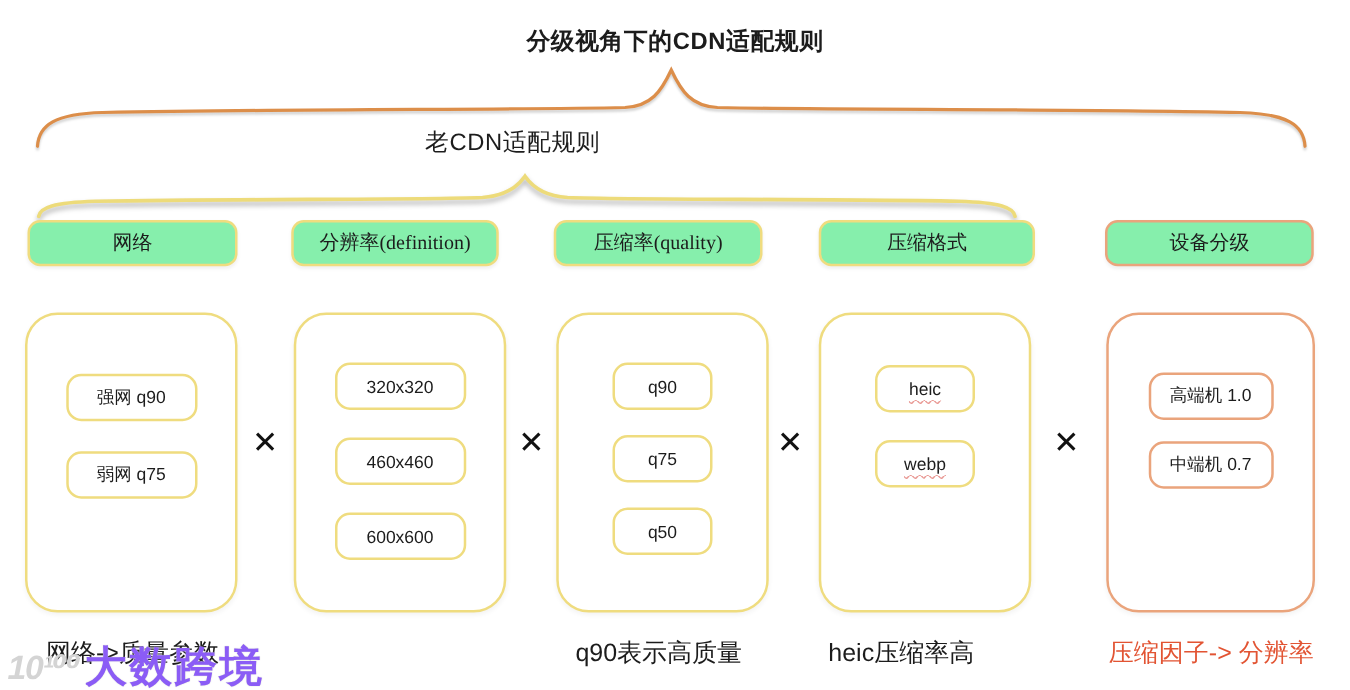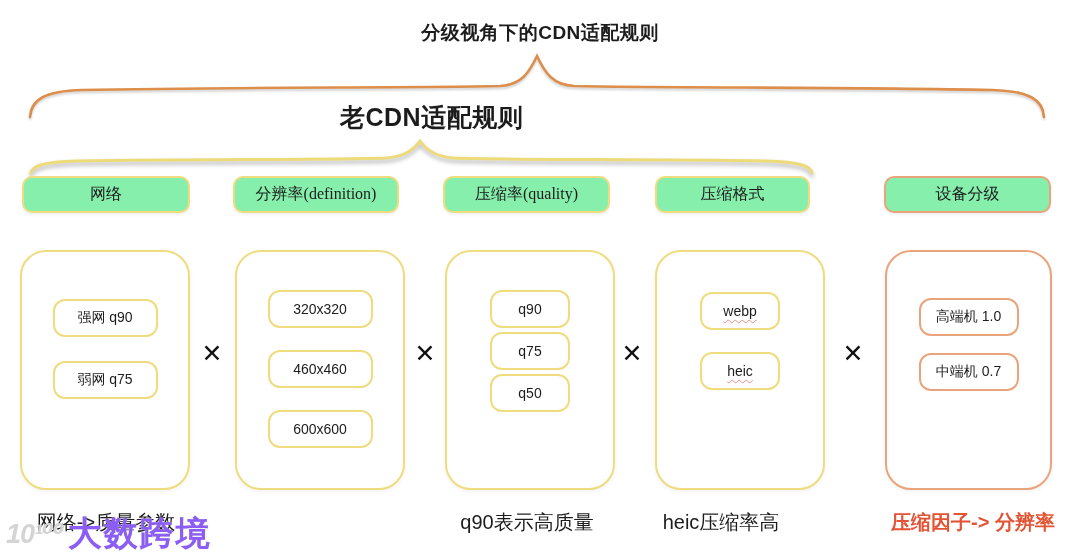--- a/index.html
+++ b/index.html
@@ -6,21 +6,21 @@
   .stage{
     position:relative;width:1080px;height:552px;background:#ffffff;overflow:hidden;
     font-family:"Liberation Sans","DejaVu Sans",sans-serif;color:#1c1c1c;
   }
   .title{
     position:absolute;top:20px;left:0;width:1080px;text-align:center;
     font-size:19px;font-weight:bold;letter-spacing:0.5px;
   }
   .subtitle{
     position:absolute;top:101px;left:340px;
-    font-size:25px;font-weight:bold;letter-spacing:0.5px;
+    font-size:19px;font-weight:normal;letter-spacing:0.5px;
   }
   svg.braces{position:absolute;left:0;top:0;width:1080px;height:552px;pointer-events:none;}
   .brace-orange{fill:none;stroke:#dc8e4a;stroke-width:2.6;stroke-linecap:round;
     filter:drop-shadow(0 2px 1px rgba(0,0,0,0.18));}
   .brace-yellow{fill:none;stroke:#eddb7a;stroke-width:3;stroke-linecap:round;
     filter:drop-shadow(0 3px 2px rgba(0,0,0,0.30));}
   .hdr{
     position:absolute;top:176px;height:37px;border-radius:10px;
     border:2.5px solid #efdc7f;background:#86efac;display:flex;align-items:center;justify-content:center;
     font-family:"Liberation Serif","DejaVu Serif",serif;font-size:16px;
@@ -37,41 +37,41 @@
   .item{
     border:2.5px solid #efdc7f;border-radius:12px;background:#fff;box-sizing:border-box;
     height:38px;display:flex;align-items:center;justify-content:center;
     font-size:14px;flex:0 0 auto;
   }
   .bigbox.orange .item{border-color:#eaa47c;}
   
   .c1{left:20px;width:170px;}   .c1.hdr{left:22px;width:168px;}
   .c2{left:235px;width:170px;}  .c2.hdr{left:233px;width:166px;}
   .c3{left:445px;width:170px;}  .c3.hdr{left:443px;width:167px;}
-  .c4{left:655px;width:170px;}  .c4.hdr{left:655px;width:155px;}
+  .c4{left:655px;width:170px;}  .c4.hdr{left:655px;width:173px;}
   .c5{left:885px;width:167px;}  .c5.hdr{left:884px;width:167px;}
   .bigbox.c1{padding-top:47px;gap:24px;} .bigbox.c1 .item{width:105px;}
   .bigbox.c2{padding-top:38px;gap:22px;} .bigbox.c2 .item{width:105px;}
-  .bigbox.c3{padding-top:38px;gap:4px;} .bigbox.c3 .item{width:80px;}
+  .bigbox.c3{padding-top:38px;gap:20px;} .bigbox.c3 .item{width:80px;}
   .bigbox.c4{padding-top:40px;gap:22px;} .bigbox.c4 .item{width:80px;}
   .bigbox.c5{padding-top:46px;gap:17px;} .bigbox.c5 .item{width:100px;}
   .squiggle{text-decoration:underline wavy rgba(215,70,60,0.55);text-decoration-thickness:1px;text-underline-offset:3px;}
   .op{
     position:absolute;top:339px;width:30px;text-align:center;
     font-size:25px;font-weight:900;color:#111;
   }
   .op1{left:197px;} .op2{left:410px;} .op3{left:617px;} .op4{left:838px;}
   .caption{
     position:absolute;top:509px;font-size:20px;text-align:center;color:#1c1c1c;
   }
   .cap1{left:0px;width:212px;}
   .cap2{left:231px;width:170px;}
   .cap3{left:442px;width:170px;}
   .cap4{left:636px;width:170px;}
-  .cap5{left:883px;width:172px;font-weight:bold;color:#e25433;text-align:right;}
+  .cap5{left:883px;width:172px;font-weight:normal;color:#e25433;}
   .watermark{
     position:absolute;left:6px;top:511px;display:flex;align-items:center;gap:4px;
     color:#d4d4d4;font-weight:bold;pointer-events:none;white-space:nowrap;
   }
   .wm-logo{font-size:27px;font-style:italic;letter-spacing:-1px;}
   .wm-text{font-size:34px;letter-spacing:2px;color:#8b5cf6;
     text-shadow:0 0 1px #c9c9c9;}
 </style>
 </head>
 <body>
@@ -115,24 +115,24 @@
   </div>
 
   <div class="bigbox c3">
     <div class="item">q90</div>
     <div class="item">q75</div>
     <div class="item">q50</div>
   </div>
 
   <div class="bigbox c4">
     <div class="item">
-        <span class="squiggle">webp</span>
+        <span class="squiggle">heic</span>
       </div>
     <div class="item">
-        <span class="squiggle">heic</span>
+        <span class="squiggle">webp</span>
       </div>
   </div>
 
   <div class="bigbox c5 orange">
     <div class="item">高端机 1.0</div>
     <div class="item">中端机 0.7</div>
   </div>
 
   <div class="op op1">✕</div>
   <div class="op op2">✕</div>

